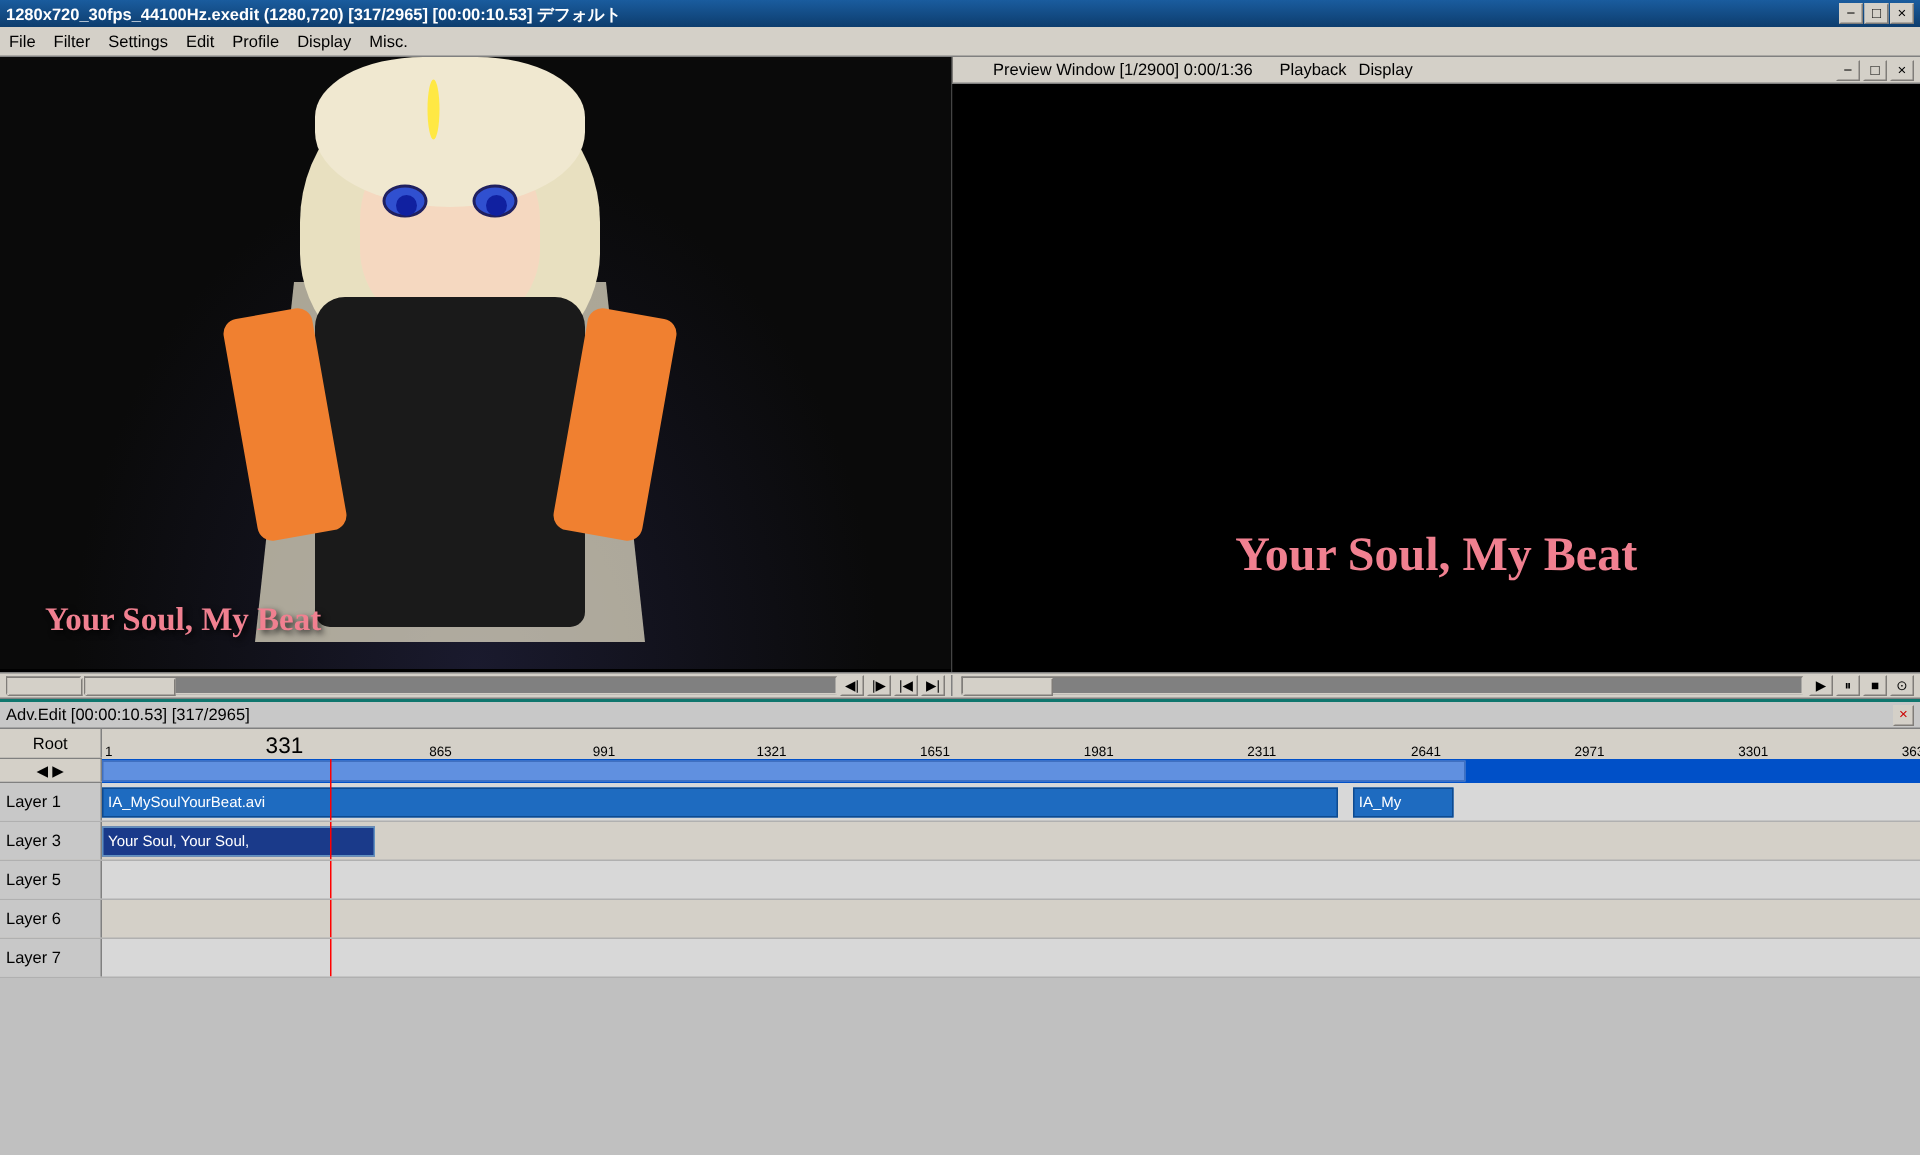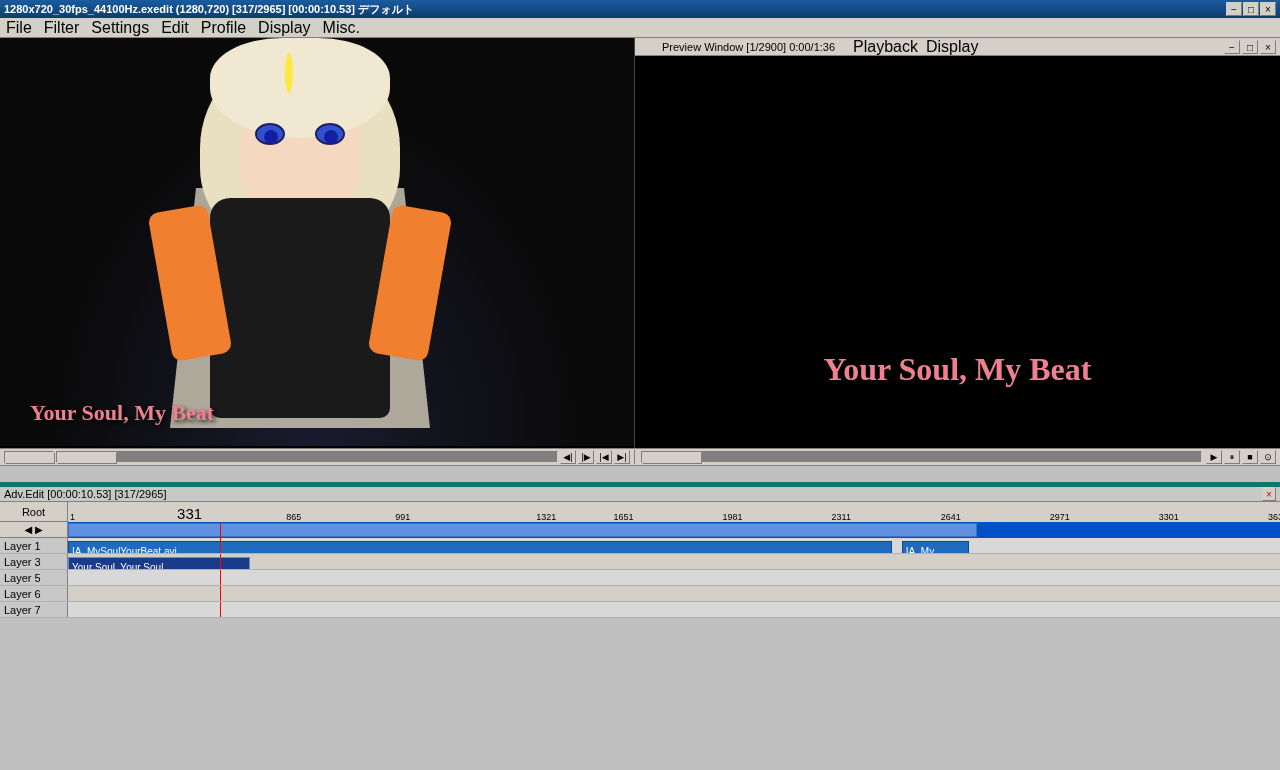--- a/index.html
+++ b/index.html
@@ -21,21 +21,21 @@
     .title-bar-btn.close { background: #d4d0c8; }
 
     
     .menu-bar {
       height: 20px;
       background: #d4d0c8;
       display: flex; align-items: center;
       border-bottom: 1px solid #808080;
     }
     .menu-item {
-      padding: 2px 6px; cursor: pointer; font-size: 16px; color: #000;
+      padding: 2px 6px; cursor: pointer; font-size: 11px; color: #000;
     }
 
     
     .main-area {
       display: flex;
       width: 1280px;
       height: 410px;
     }
 
     .left-preview {
@@ -136,25 +136,24 @@
       width: 16px; height: 14px; background: #d4d0c8;
       border: 1px outset #d4d0c8; display: flex; align-items: center;
       justify-content: center; cursor: pointer; font-size: 9px; color: #000;
     }
 
     
     .timeline-header {
       height: 20px; background: #c8c8c8;
       display: flex; align-items: center;
       padding: 0 4px;
-      border-top: 5px solid #0f766e;
+      border-top: 2px solid #0f766e;
       border-bottom: 1px solid #808080;
       font-size: 11px; color: #000;
       position: relative;
-      margin-top: 16px;
     }
 
     .timeline-close {
       position: absolute; right: 4px;
       width: 14px; height: 14px; background: #d4d0c8;
       border: 1px outset #d4d0c8; display: flex; align-items: center;
       justify-content: center; cursor: pointer; font-size: 10px; color: #c00;
     }
 
     
@@ -225,21 +224,21 @@
     }
 
     .playhead-line {
       position: absolute; top: 0; bottom: 0;
       width: 1px; background: red; z-index: 10;
     }
 
     
     .layer-row {
       display: flex;
-      height: 16px;
+      height: 26px;
       border-bottom: 1px solid #b0b0b0;
       background: #d4d0c8;
       position: relative;
     }
 
     .layer-row:nth-child(odd) { background: #d8d8d8; }
 
     .layer-cell-label {
       width: 68px; min-width: 68px;
       border-right: 1px solid #808080;
@@ -435,21 +434,21 @@
 <div class="timeline-area">
 
   <div class="timeline-ruler-row">
     <div class="layer-label-cell root">Root</div>
     <div class="ruler-area">
       <div class="ruler-marks">
         <span style="position:absolute; left:2px; font-size:9px;">1</span>
         <span style="position:absolute; left:9%; font-size:15px;">331</span>
         <span style="position:absolute; left:18%; font-size:9px;">865</span>
         <span style="position:absolute; left:27%; font-size:9px;">991</span>
-        <span style="position:absolute; left:36%; font-size:9px;margin-left:32px;">1321</span>
+        <span style="position:absolute; left:36%; font-size:9px;">1321</span>
         <span style="position:absolute; left:45%; font-size:9px;">1651</span>
         <span style="position:absolute; left:54%; font-size:9px;">1981</span>
         <span style="position:absolute; left:63%; font-size:9px;">2311</span>
         <span style="position:absolute; left:72%; font-size:9px;">2641</span>
         <span style="position:absolute; left:81%; font-size:9px;">2971</span>
         <span style="position:absolute; left:90%; font-size:9px;">3301</span>
         <span style="position:absolute; left:99%; font-size:9px;">3631</span>
       </div>
     </div>
   </div>

